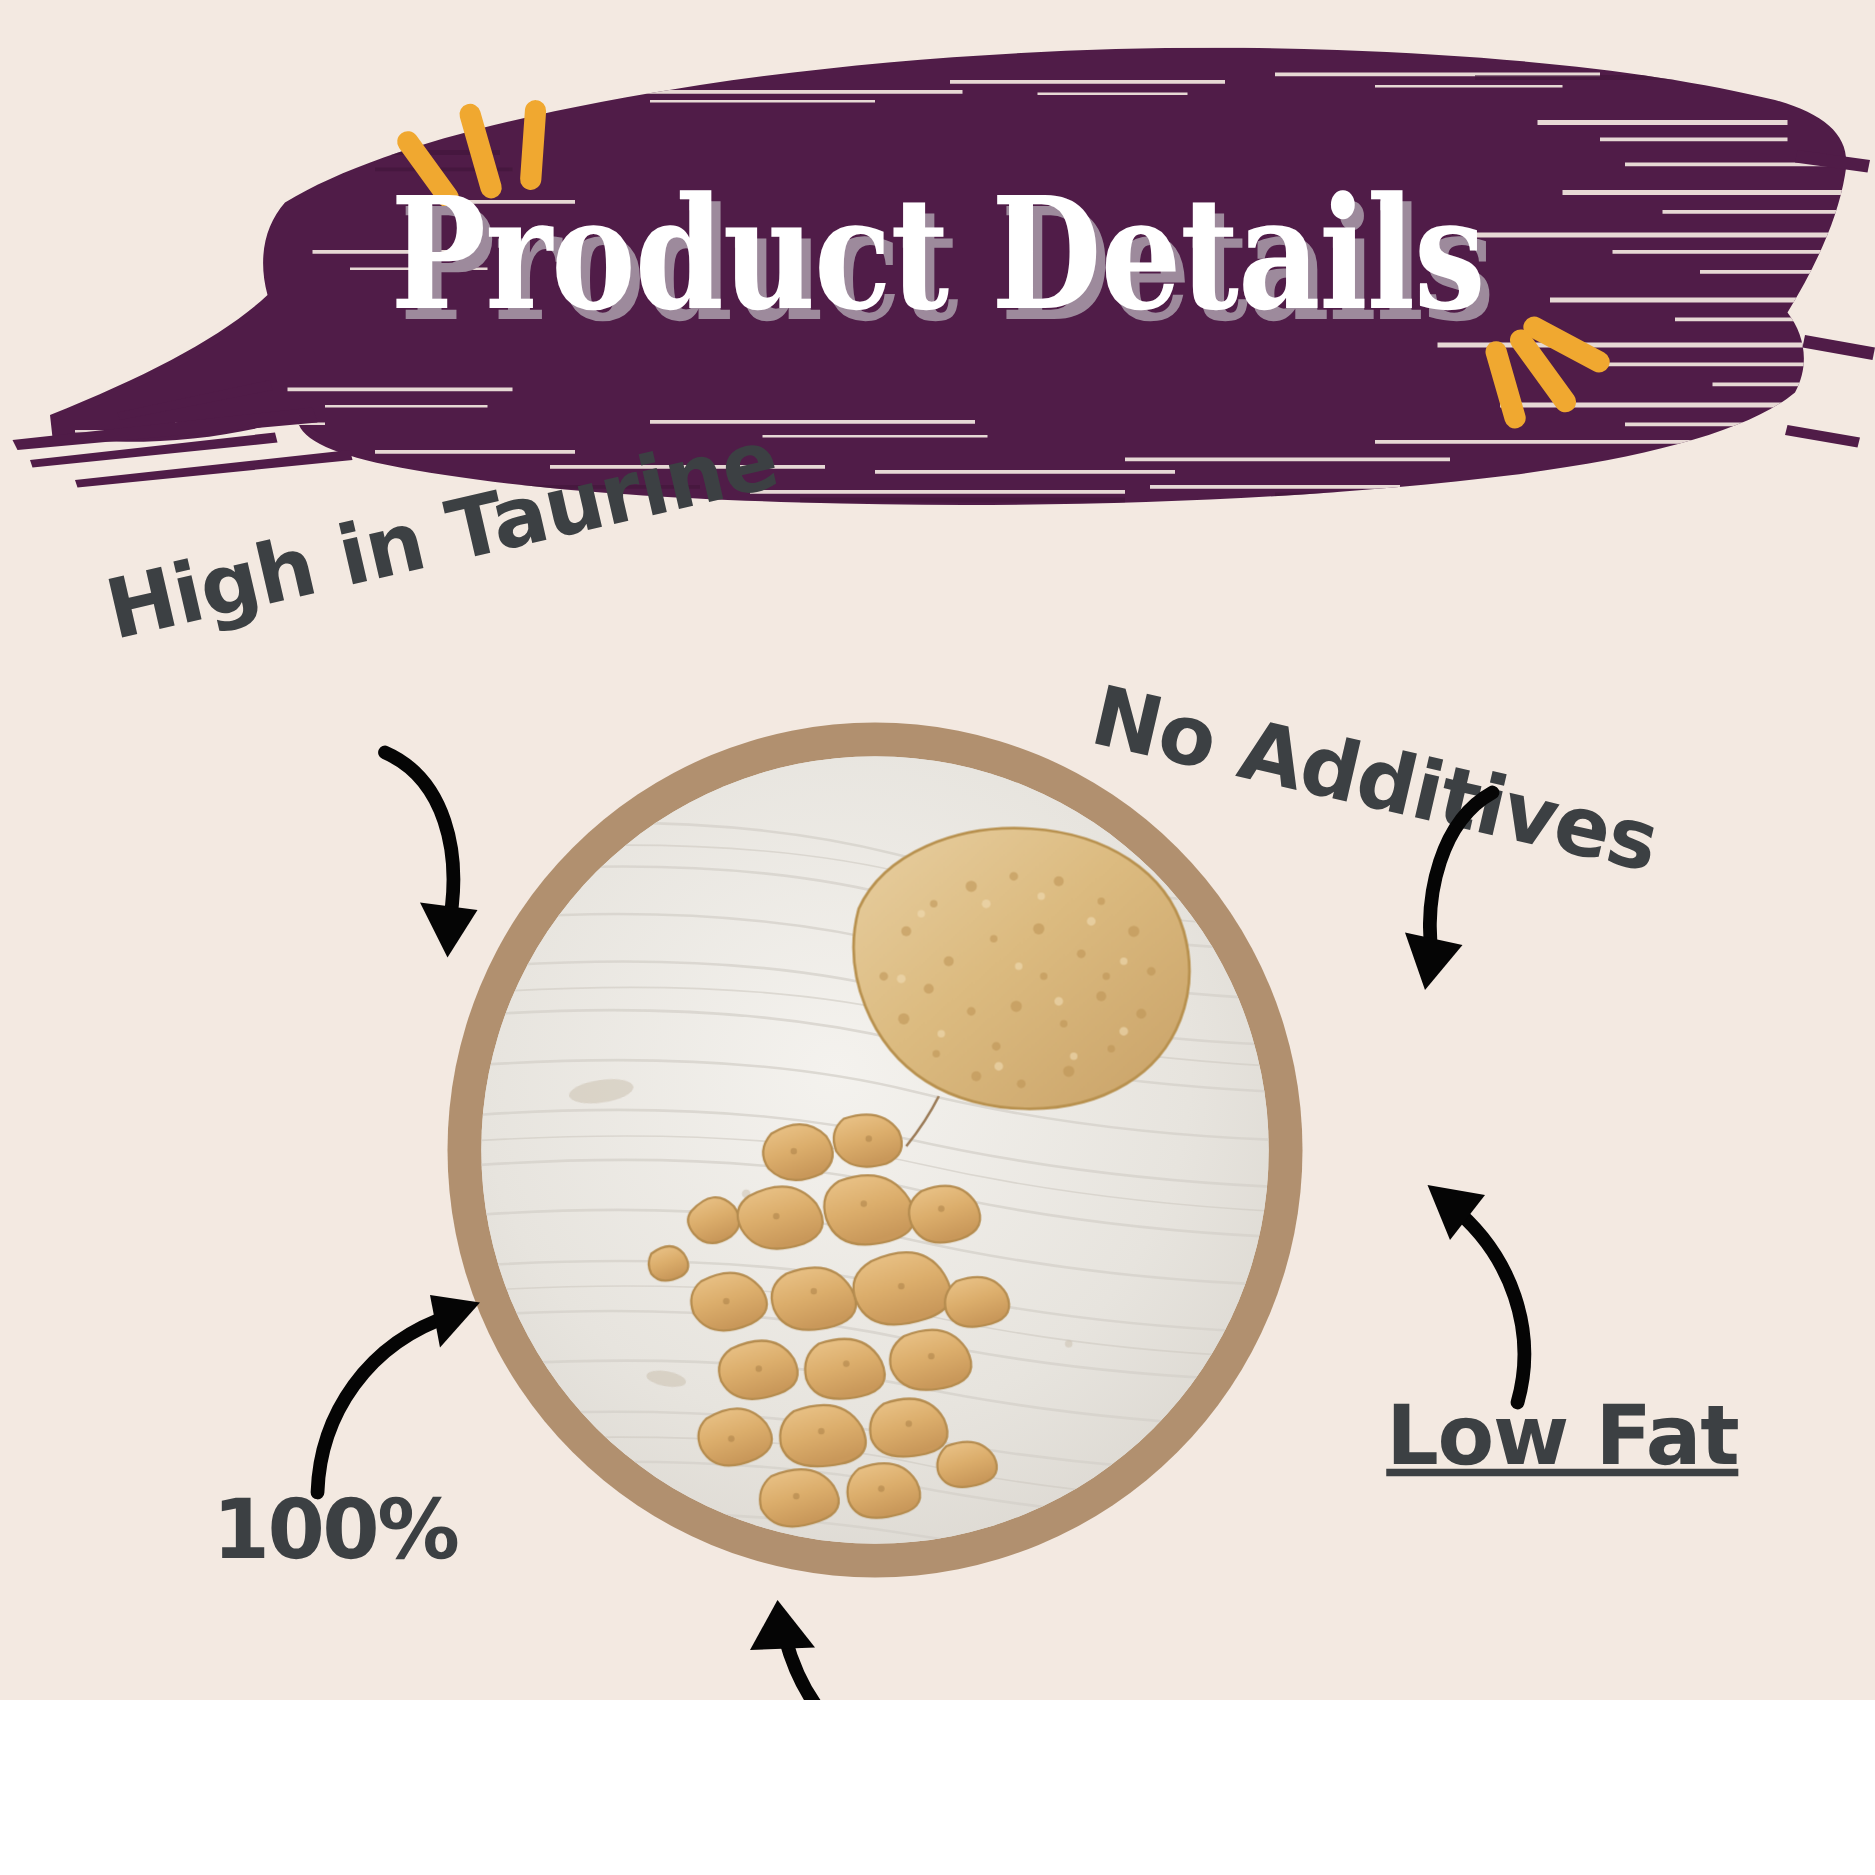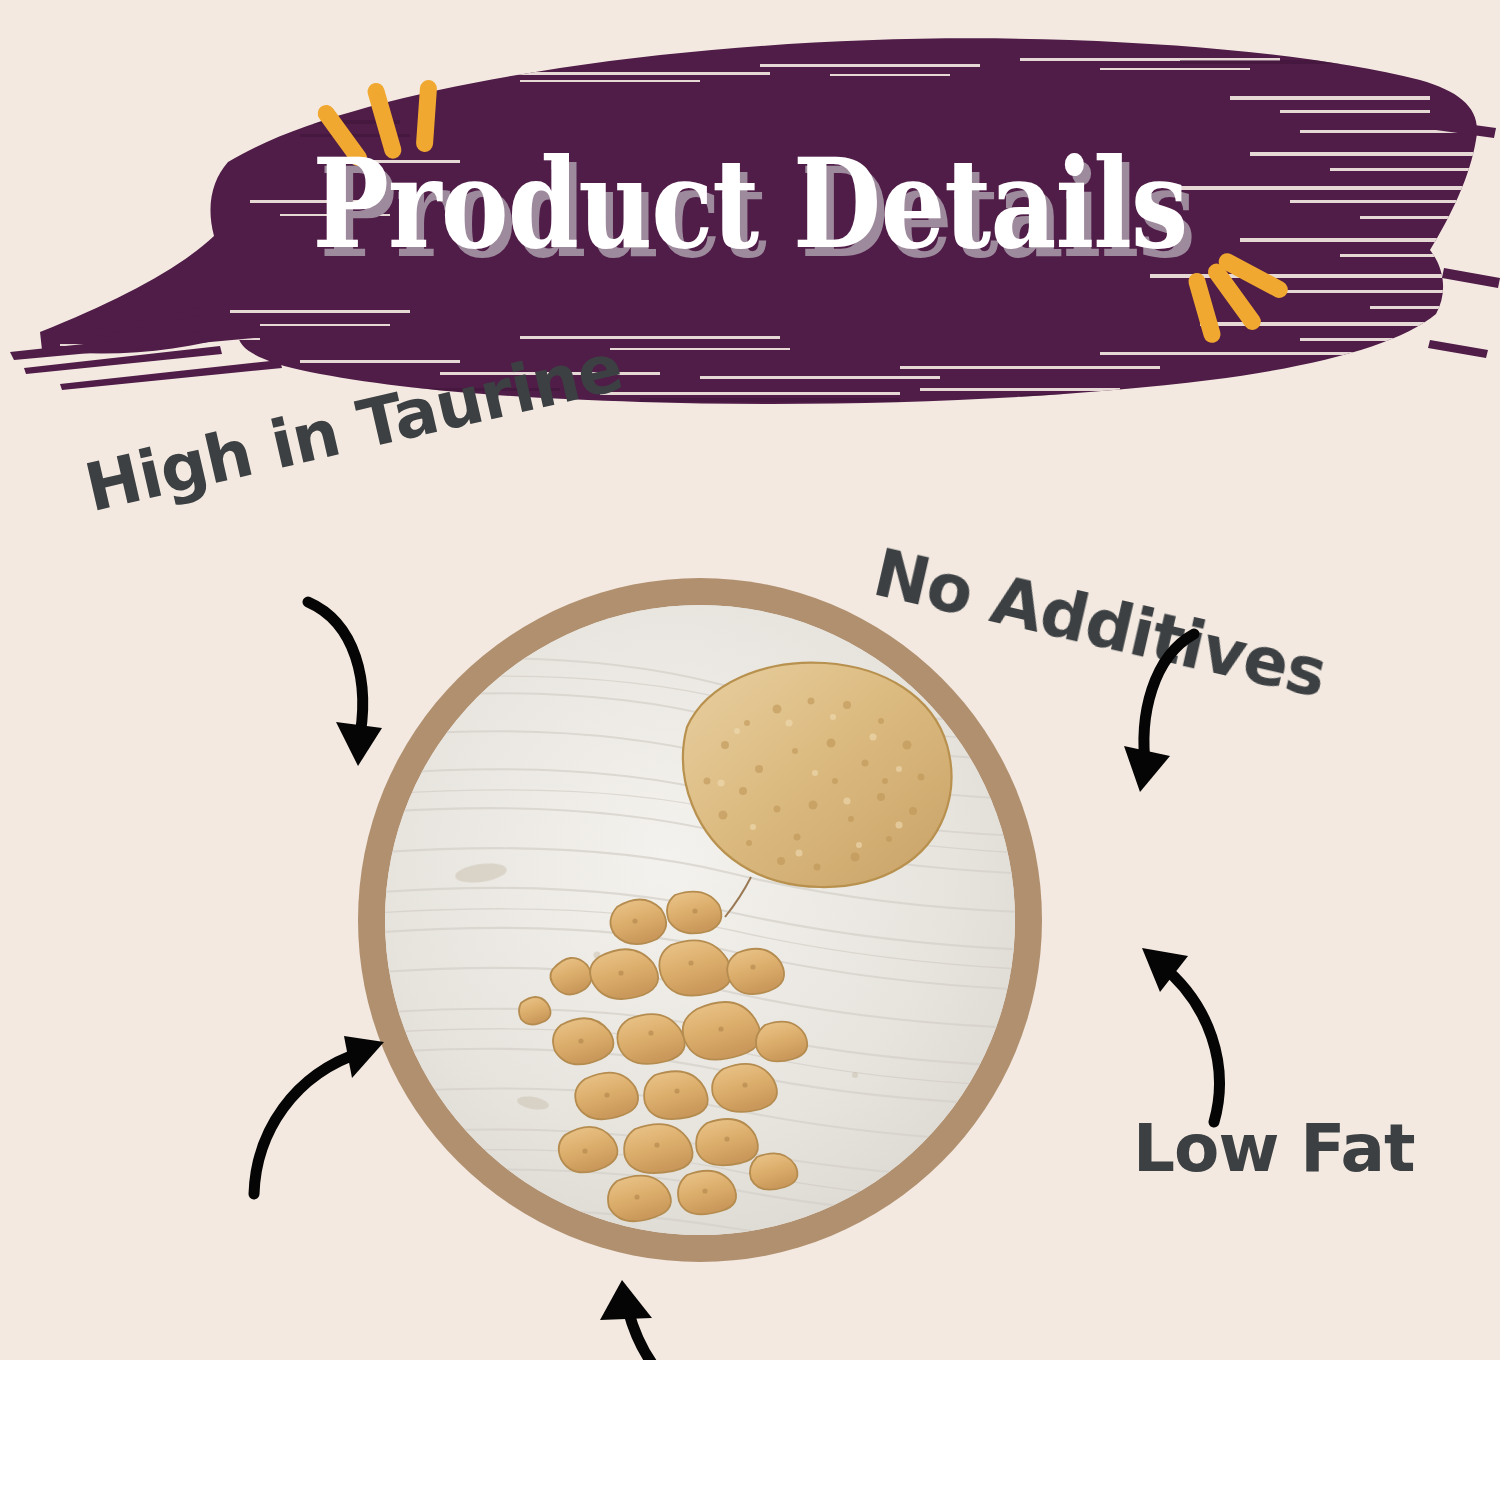--- a/index.html
+++ b/index.html
@@ -87,23 +87,24 @@
     transform-origin: left top;
   }
   #label-additives {
     left: 884px;
     top: 534px;
     font-size: 66px;
     transform: rotate(13deg);
     transform-origin: left top;
   }
   #label-lowfat {
-    left: 1133px;
+    left: 1109px;
     top: 1110px;
     font-size: 66px;
+    text-decoration: underline;
   }
   #label-fish {
     left: 170px;
     top: 1192px;
     font-size: 66px;
     line-height: 0.98;
     text-align: center;
     letter-spacing: -2px;
   }
   #label-protein {
@@ -386,20 +387,21 @@
     </div>
   </div>
 
   <div class="feature-label" id="label-taurine">High in Taurine</div>
 
   <div class="feature-label" id="label-additives">No Additives</div>
 
   <div class="feature-label" id="label-lowfat">Low Fat</div>
 
   <div class="feature-label" id="label-fish">
+    <div>100%</div>
   </div>
 
   <div class="feature-label" id="label-protein">Protein Rich</div>
 
   <svg class="arrow-svg" id="arrow-taurine" width="160" height="200" viewBox="0 0 160 200">
     <path d="M 18 14 C 64 34, 82 92, 68 158" stroke="#050505" stroke-width="11" fill="none" stroke-linecap="round"></path>
     <path d="M 68 178 L 46 134 L 92 140 Z" fill="#050505"></path>
   </svg>
 
   <svg class="arrow-svg" id="arrow-additives" width="160" height="190" viewBox="0 0 160 190">

